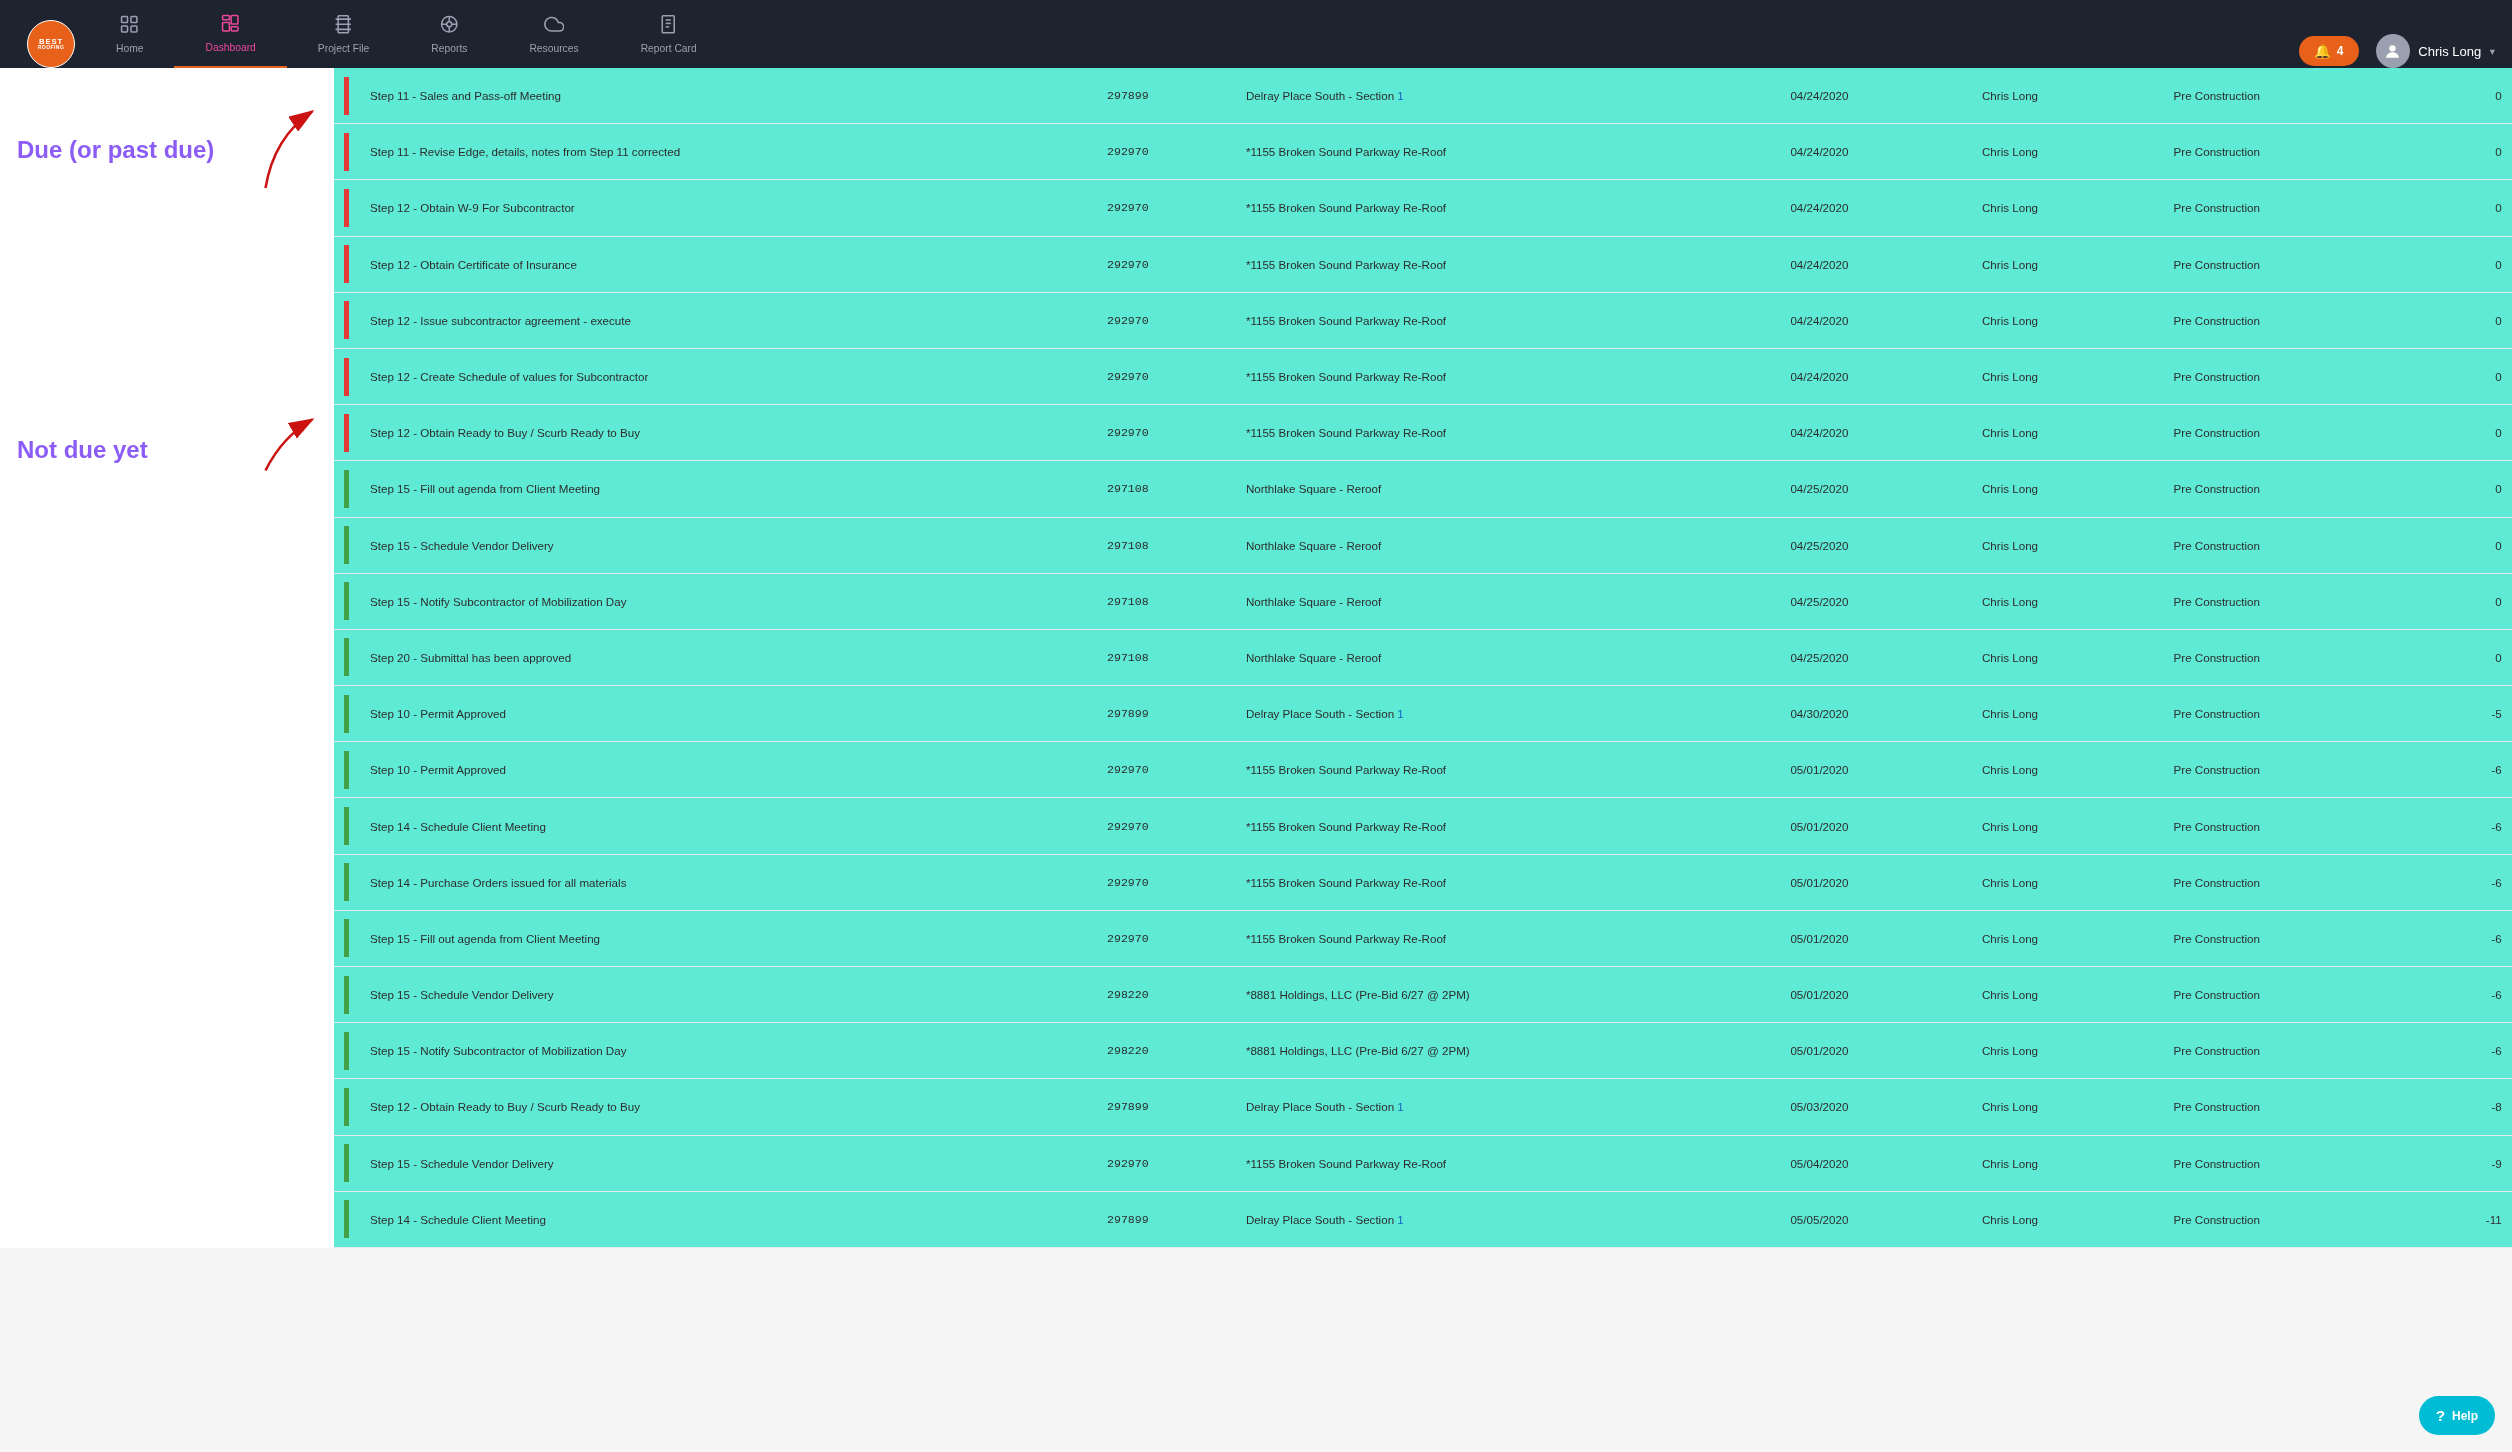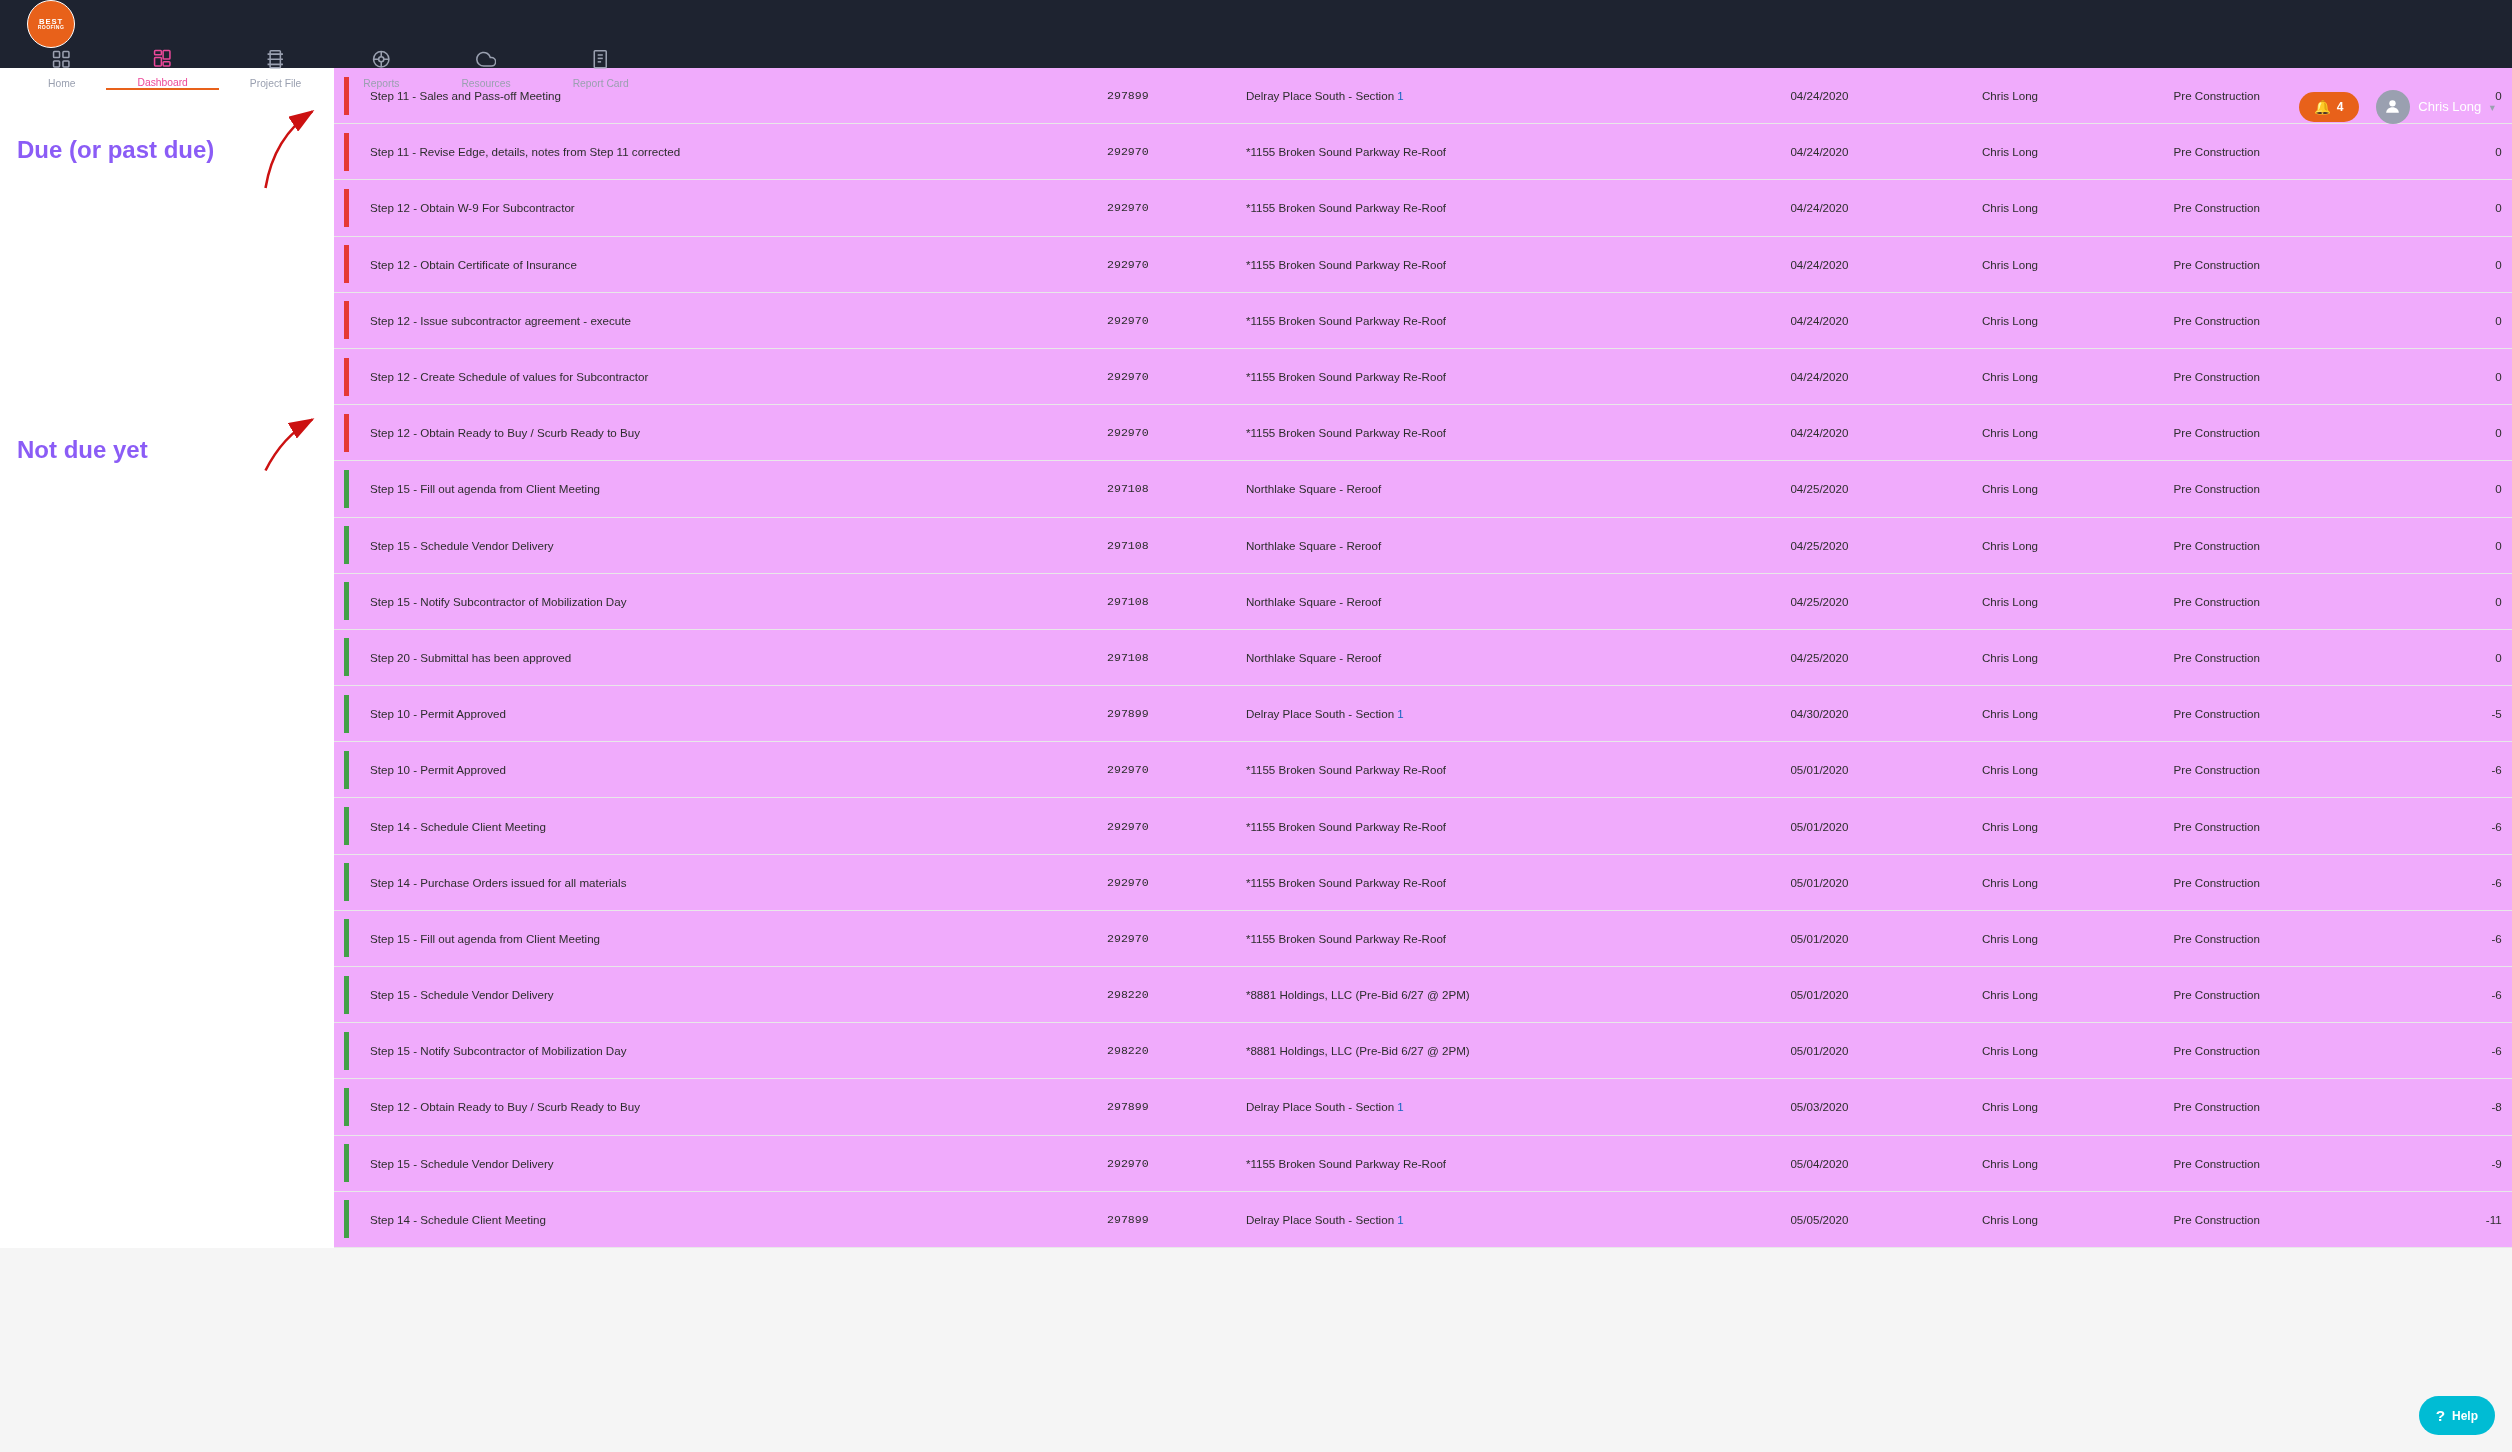--- a/index.html
+++ b/index.html
@@ -3,27 +3,26 @@
   <meta charset="utf-8">
   <style>
     * { margin: 0; padding: 0; box-sizing: border-box; }
     body { font-family: -apple-system, BlinkMacSystemFont, 'Segoe UI', Arial, sans-serif; background: #f5f5f5; min-height: 100vh; }
 
     
     .header {
       background: #1e2330;
       height: 68px;
       display: flex;
-      align-items: flex-start;
+      align-items: flex-end;
       padding: 0 17px;
       gap: 0;
       position: fixed;
       top: 0; left: 0; right: 0;
       z-index: 100;
-      flex-direction: column;
     }
     .logo-area {
       width: 68px;
       display: flex;
       align-items: center;
       justify-content: center;
       flex-shrink: 0;
     }
     .logo-circle {
       width: 48px;
@@ -135,21 +134,21 @@
       font-size: 24px;
       font-weight: 900;
       color: #8b5cf6;
       line-height: 1.2;
     }
 
     
     .task-table {
       width: 100%;
       border-collapse: collapse;
-      background: #f0abfc;
+      background: #5eead4;
     }
     .task-table tr {
       border-bottom: 0.9px solid #e8e8e8;
     }
 
     .indicator-cell {
       width: 5.1px;
       padding: 0;
     }
     .indicator-bar {

